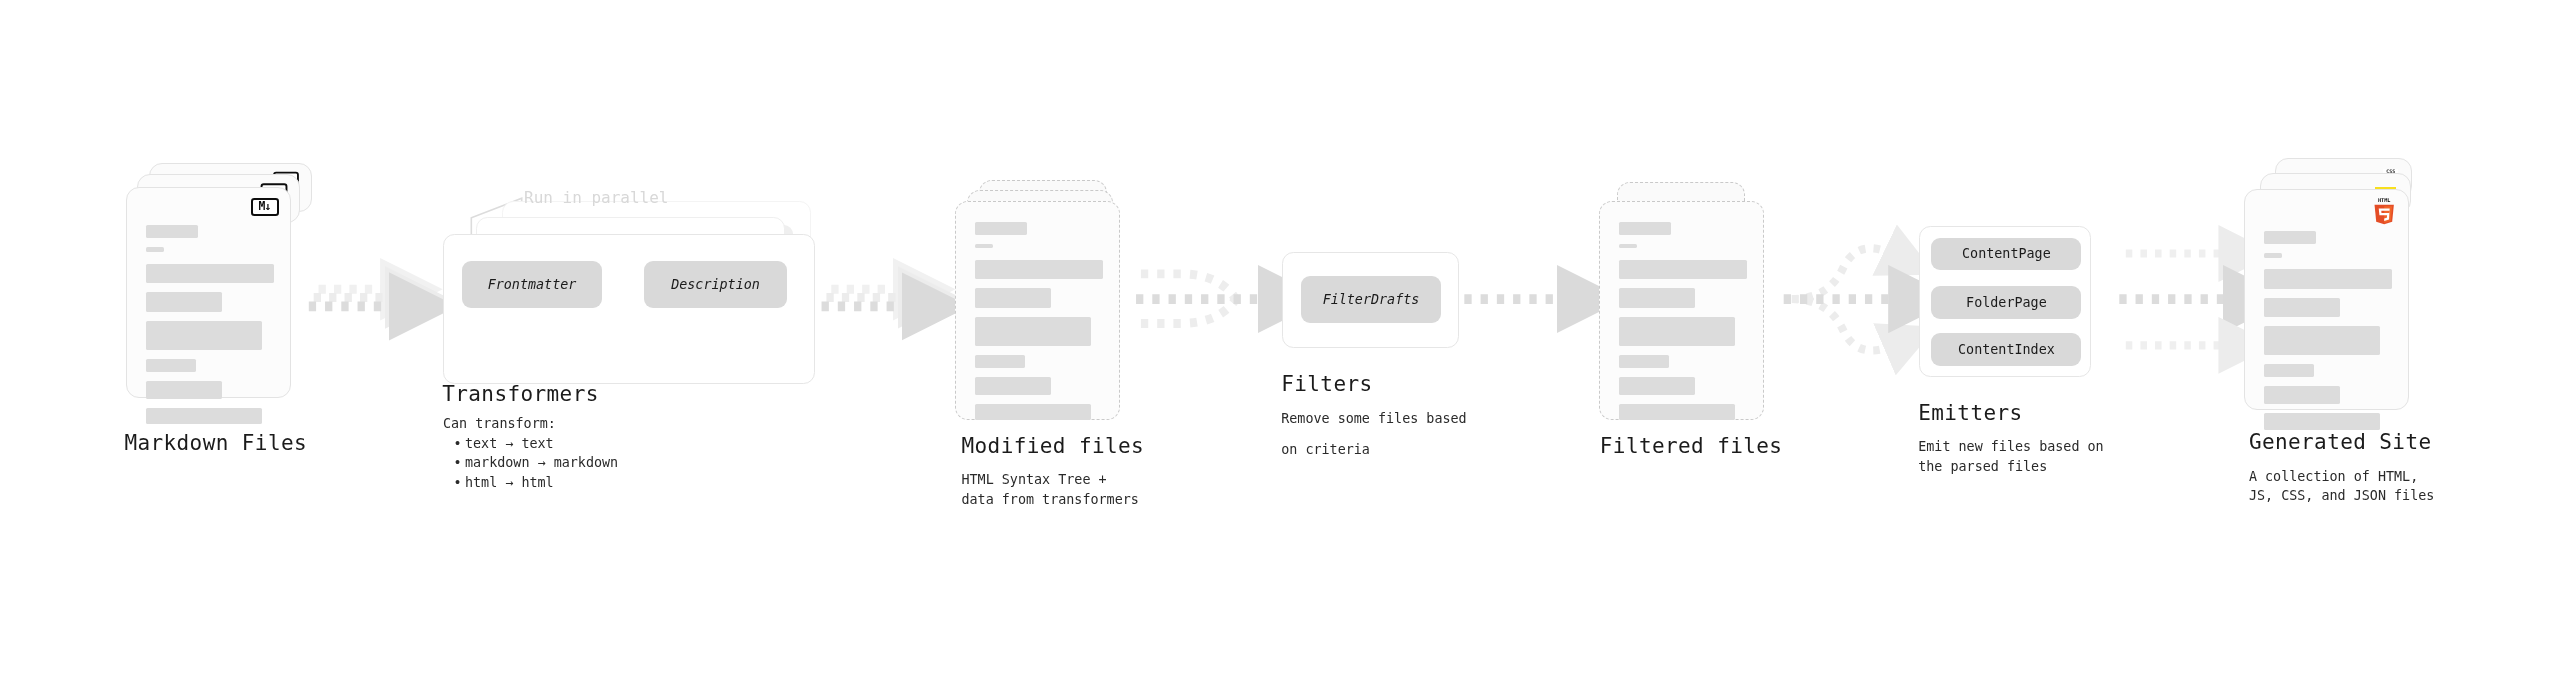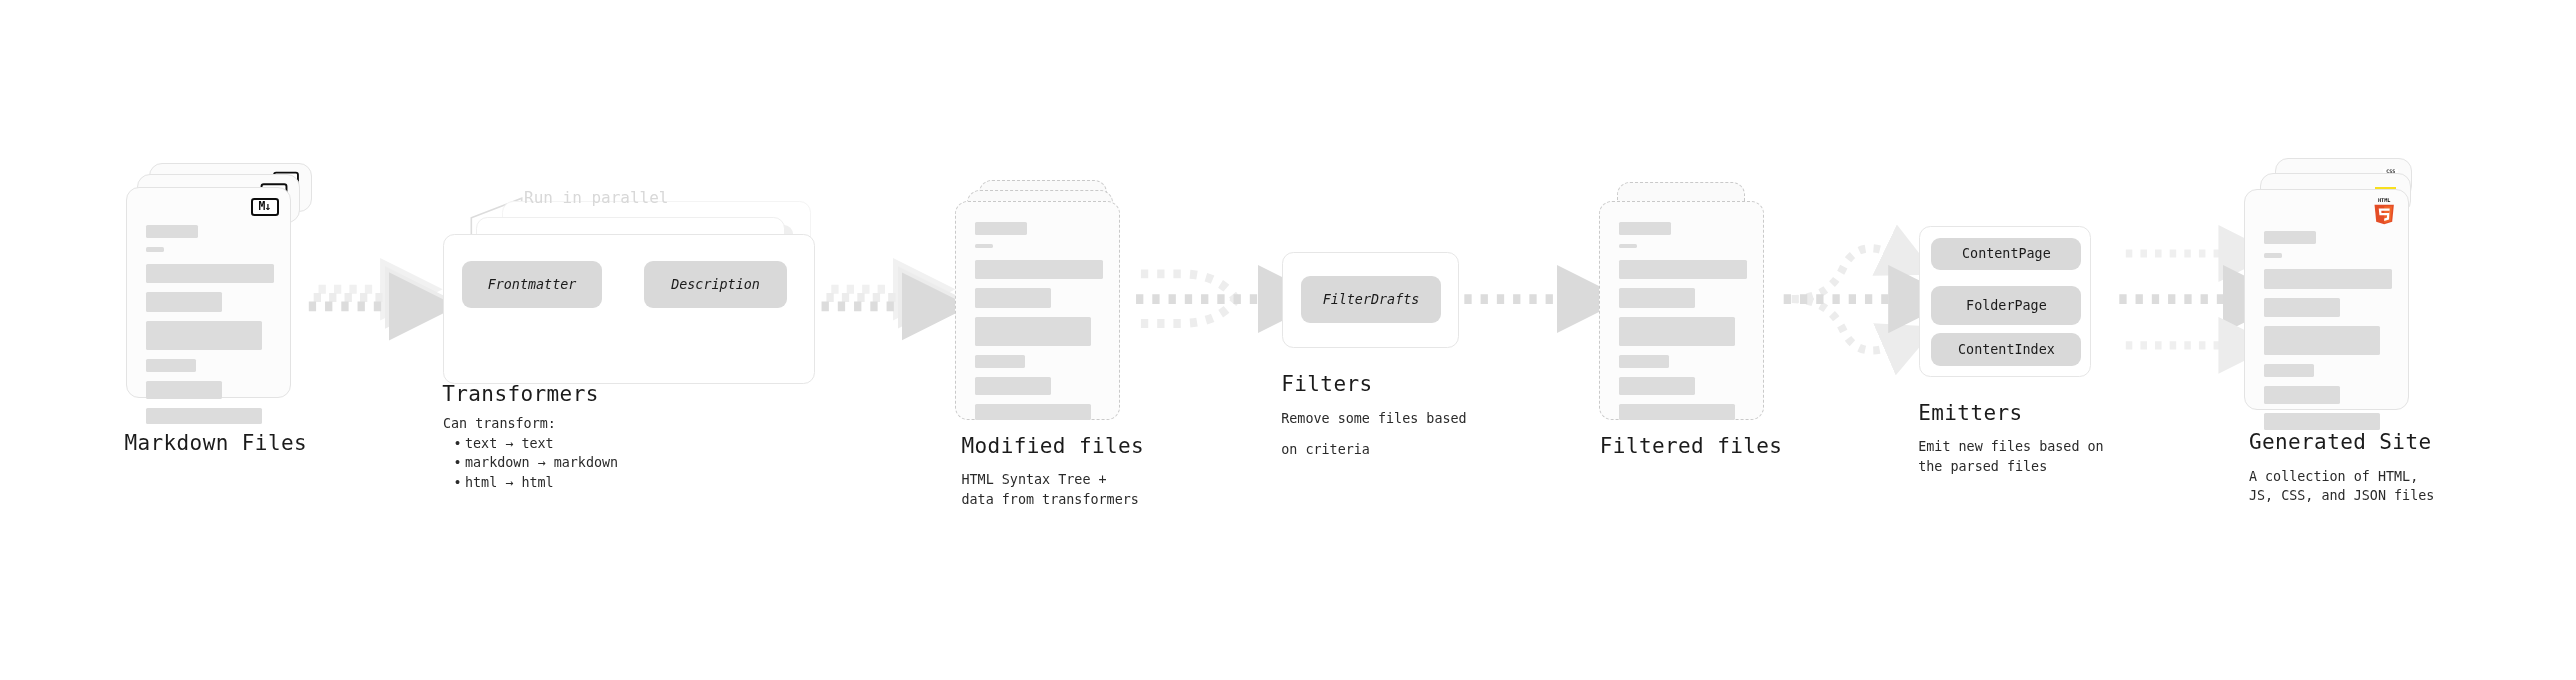--- a/index.html
+++ b/index.html
@@ -285,21 +285,21 @@
           <div class="bar" style="width:116px; height:16.3px;"></div>
         </div>
       </div>
     </div>
     <div class="title" style="left:0.8px; top:254px;">Filtered files</div>
   </div>
 
   <div class="node" style="left:1919px; top:226px;">
     <div class="groupbox" style="left:0px; top:0px; width:172px; height:151px;">
       <div class="pill" style="left:11.4px; top:10.6px; width:150px; height:32.5px;">ContentPage</div>
-      <div class="pill" style="left:11.4px; top:59px; width:150px; height:39px;">FolderPage</div>
+      <div class="pill" style="left:11.4px; top:59px; width:150px; height:33px;">FolderPage</div>
       <div class="pill" style="left:11.4px; top:106px; width:150px; height:32.5px;">ContentIndex</div>
     </div>
     <div class="title" style="left:-0.8px; top:175px;">Emitters</div>
     <div class="subtitle" style="left:-0.8px; top:211px;">Emit new files based on</div>
     <div class="subtitle" style="left:-0.8px; top:231px;">the parsed files</div>
   </div>
 
   <div class="node" style="left:2244px; top:158px;">
     <div class="doc-stack" style="width:187px; height:260px;">
       <div class="doc-card" style="left:31px; top:0px; width:137px; height:41px;">

